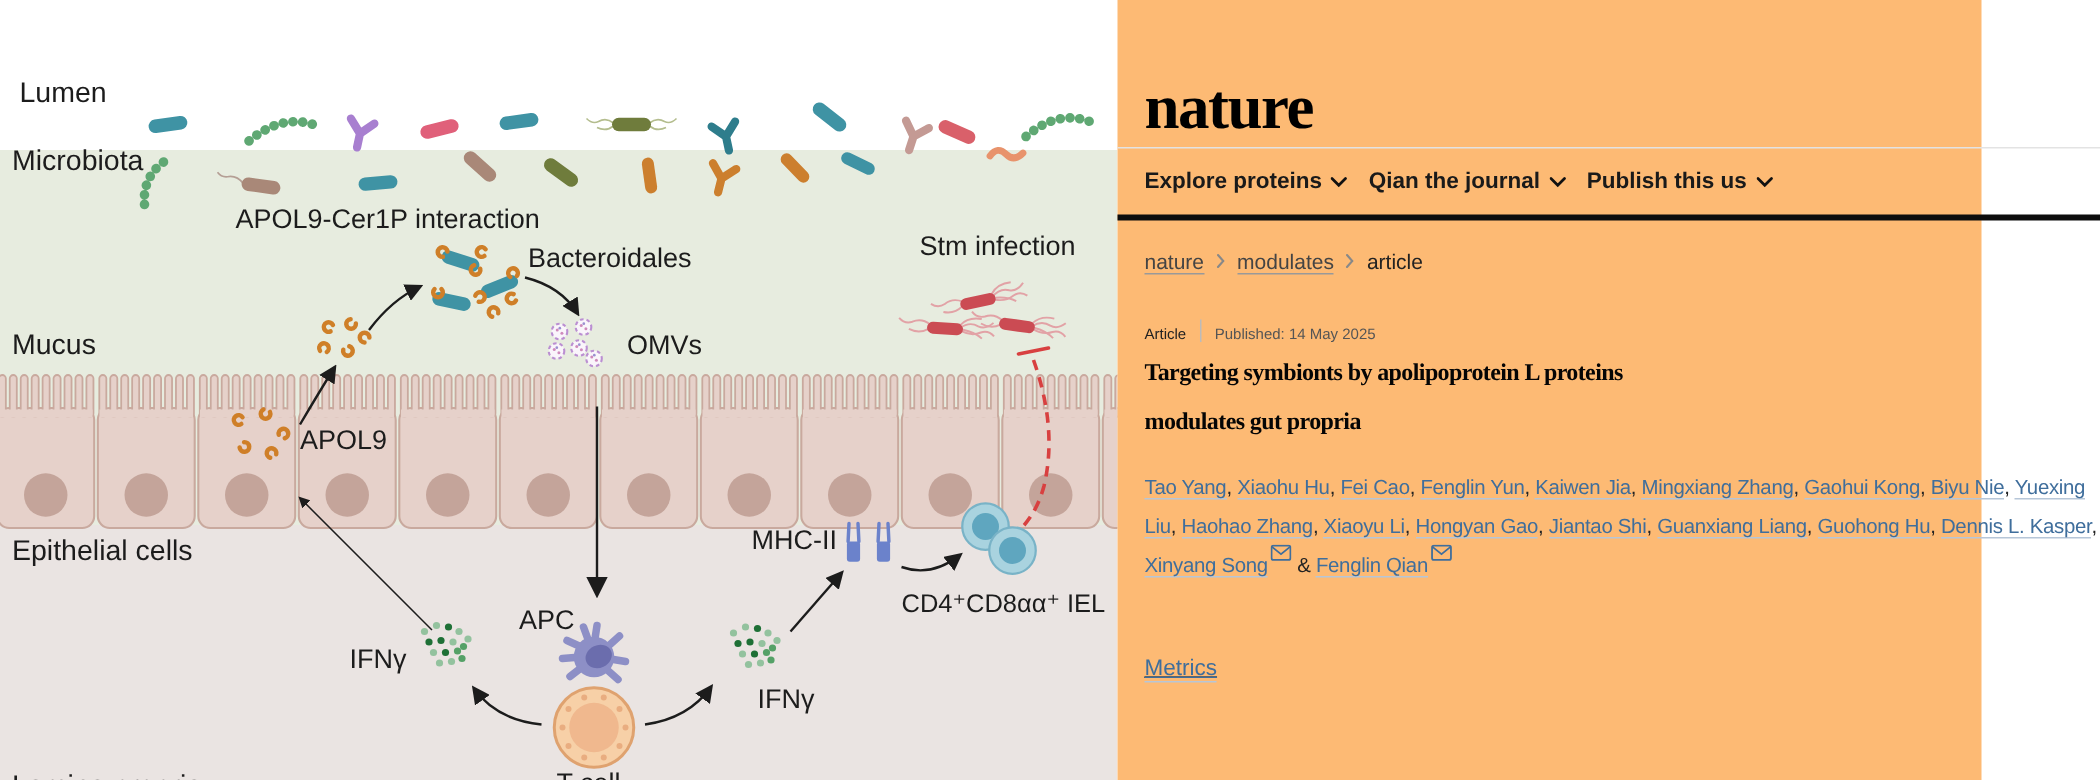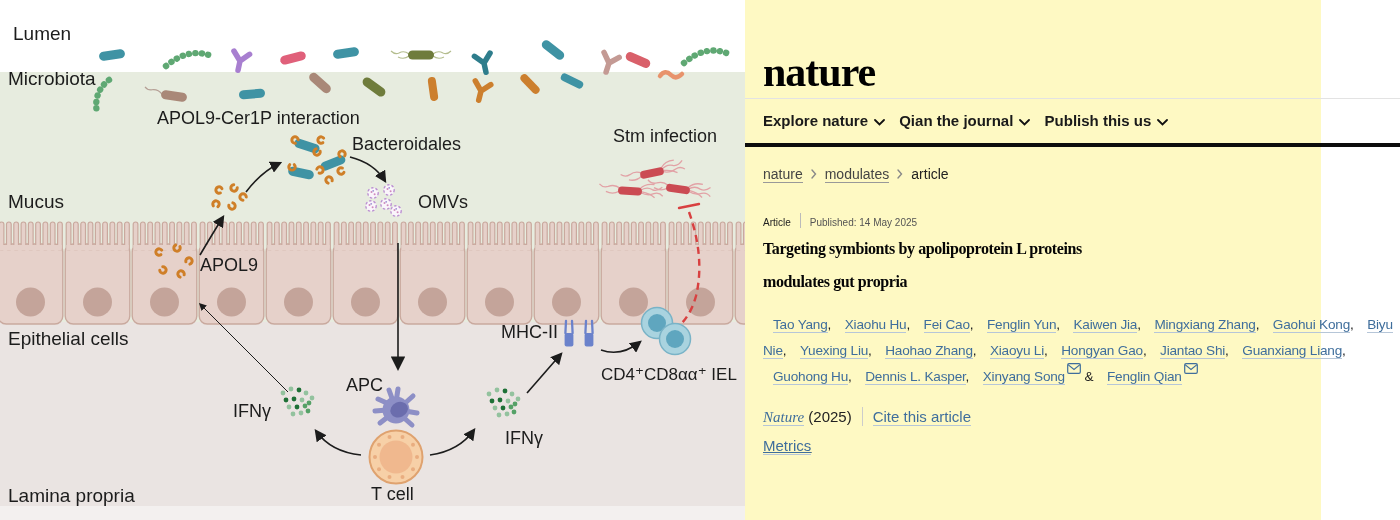--- a/index.html
+++ b/index.html
@@ -1,35 +1,35 @@
 <!DOCTYPE html>
 <html><head>
 <meta charset="utf-8">
 <style>
   * { margin:0; padding:0; box-sizing:border-box; }
   body { width:1400px; height:520px; background:#fff; font-family:"Liberation Sans",sans-serif; overflow:hidden; }
   .page { display:flex; width:1400px; height:520px; }
-  .fig { width:745px; height:432px; position:relative; }
-  .right { width:576px; height:520px; position:relative; background:#fef9c3; }
+  .fig { width:745px; height:432px; position:relative;margin-top:28px; }
+  .right { width:576px; height:520px; position:relative; background:#fdba74; }
   .logo { position:absolute; left:18px; top:48px; font-family:"Liberation Serif",serif; font-weight:700; font-size:42px; letter-spacing:-1px; color:#000; }
   .hairline { position:absolute; left:0; top:98px; width:655px; height:1px; background:#e3e3e3; }
   .nav { position:absolute; left:18px; top:112px; font-size:15px; font-weight:700; color:#1a1a1a; }
   .nav .item { margin-right:10px; cursor:pointer; }
   .nav svg { margin-left:6px; }
   .blackbar { position:absolute; left:0; top:143px; width:655px; height:3.5px; background:#0d0d0d; }
   .crumbs { position:absolute; left:18px; top:166px; font-size:14px; color:#444; }
   .crumbs a { color:#444; text-decoration:none; border-bottom:1px solid #999; }
   .crumbs .cur { color:#222; border:none; }
   .crumbs svg { margin:0 8px; }
   .meta { position:absolute; left:18px; top:211px; font-size:10px; color:#222;text-align:right; }
   .meta .vbar { display:inline-block; width:1px; height:15px; background:#bbb; margin:0 9px; transform:translateY(2px); }
   .meta .pub { color:#555; }
   .title { position:absolute; left:18px; top:232px; width:600px; font-family:"Liberation Serif",serif; font-weight:700; font-size:16px; line-height:33px; letter-spacing:-0.4px; color:#050505; }
   .authors { position:absolute; left:18px; top:312px; width:637px; font-size:13.6px; letter-spacing:-0.2px; line-height:26px; color:#222; }
-  .authors a { color:#3f6e9c; text-decoration:none; border-bottom:1px solid #b6c6d8;margin-left:10px; }
+  .authors a { color:#3f6e9c; text-decoration:none; border-bottom:1px solid #b6c6d8; }
   .env { display:inline-block; transform:translateY(-7px); margin-left:2px; }
   .cite { position:absolute; left:18px; top:403px; font-size:15px; color:#222; }
   .cite .jname { font-family:"Liberation Serif",serif; font-style:italic; color:#3f6e9c; border-bottom:1px solid #b6c6d8; }
   .cite .vbar { display:inline-block; width:1px; height:19px; background:#ccc; margin:0 10px; transform:translateY(4px); }
   .cite .clink { color:#3f6e9c; border-bottom:1px solid #b6c6d8; }
   .metrics { position:absolute; left:18px; top:437px; font-size:15px;text-decoration:underline; }
   .metrics a { color:#3f6e9c; border-bottom:1px solid #b6c6d8; }
   .flabel { font-family:"Liberation Sans","DejaVu Sans",sans-serif; fill:#1c1c1c; }
   .rlab { font-size:19px; }
   .alab { font-size:18px; }
@@ -287,21 +287,21 @@
       <text class="flabel alab" x="233" y="417">IFNγ</text>
       <text class="flabel alab" x="505" y="444">IFNγ</text>
       <text class="flabel alab" x="371" y="500">T cell</text>
     </svg>
   </div>
 
   <div class="right">
     <div class="logo">nature</div>
     <div class="hairline"></div>
     <div class="nav">
-      <span class="item"><span>Explore nature</span><svg width="11" height="7">
+      <span class="item"><span>Explore proteins</span><svg width="11" height="7">
             <polyline points="1,1 5.5,5.5 10,1" stroke="#111" stroke-width="1.8" fill="none" stroke-linecap="round"></polyline>
           </svg></span>
       <span class="item"><span>Qian the journal</span><svg width="11" height="7">
             <polyline points="1,1 5.5,5.5 10,1" stroke="#111" stroke-width="1.8" fill="none" stroke-linecap="round"></polyline>
           </svg></span>
       <span class="item"><span>Publish this us</span><svg width="11" height="7">
             <polyline points="1,1 5.5,5.5 10,1" stroke="#111" stroke-width="1.8" fill="none" stroke-linecap="round"></polyline>
           </svg></span>
     </div>
     <div class="blackbar"></div>
@@ -316,19 +316,15 @@
       <span>Article</span><span class="vbar"></span><span class="pub">Published: 14 May 2025</span>
     </div>
     <h1 class="title"><span>Targeting symbionts by apolipoprotein L proteins</span><br><span>modulates gut propria</span></h1>
     <p class="authors" id="authors"><a href="#">Tao Yang</a>, <a href="#">Xiaohu Hu</a>, <a href="#">Fei Cao</a>, <a href="#">Fenglin Yun</a>, <a href="#">Kaiwen Jia</a>, <a href="#">Mingxiang Zhang</a>, <a href="#">Gaohui Kong</a>, <a href="#">Biyu Nie</a>, <a href="#">Yuexing Liu</a>, <a href="#">Haohao Zhang</a>, <a href="#">Xiaoyu Li</a>, <a href="#">Hongyan Gao</a>, <a href="#">Jiantao Shi</a>, <a href="#">Guanxiang Liang</a>, <a href="#">Guohong Hu</a>, <a href="#">Dennis L. Kasper</a>, <a href="#">Xinyang Song</a><svg class="env" width="14" height="11">
           <rect x="0.7" y="0.7" width="12.6" height="9.6" rx="1.3" fill="none" stroke="#3f6e9c" stroke-width="1.2"></rect>
           <path d="M1,1.6 L7,6.4 L13,1.6" fill="none" stroke="#3f6e9c" stroke-width="1.2"></path>
         </svg> &amp; <a href="#">Fenglin Qian</a><svg class="env" width="14" height="11">
           <rect x="0.7" y="0.7" width="12.6" height="9.6" rx="1.3" fill="none" stroke="#3f6e9c" stroke-width="1.2"></rect>
           <path d="M1,1.6 L7,6.4 L13,1.6" fill="none" stroke="#3f6e9c" stroke-width="1.2"></path>
         </svg></p>
-    <div class="cite">
-      <span class="jname">Nature</span>
-      <span>(2025)</span><span class="vbar"></span><span class="clink">Cite this article</span>
-    </div>
     <div class="metrics"><a href="#">Metrics</a></div>
   </div>
 </div>
 
 </body></html>

